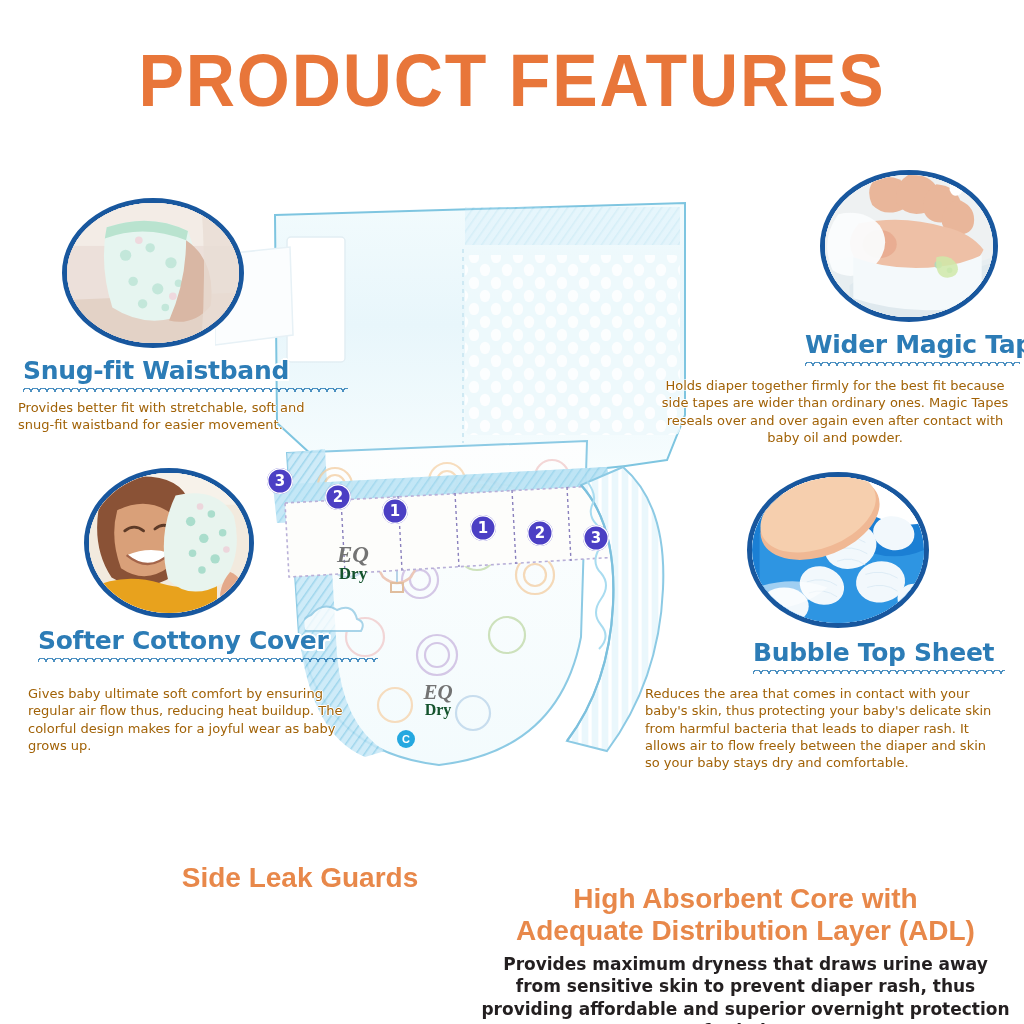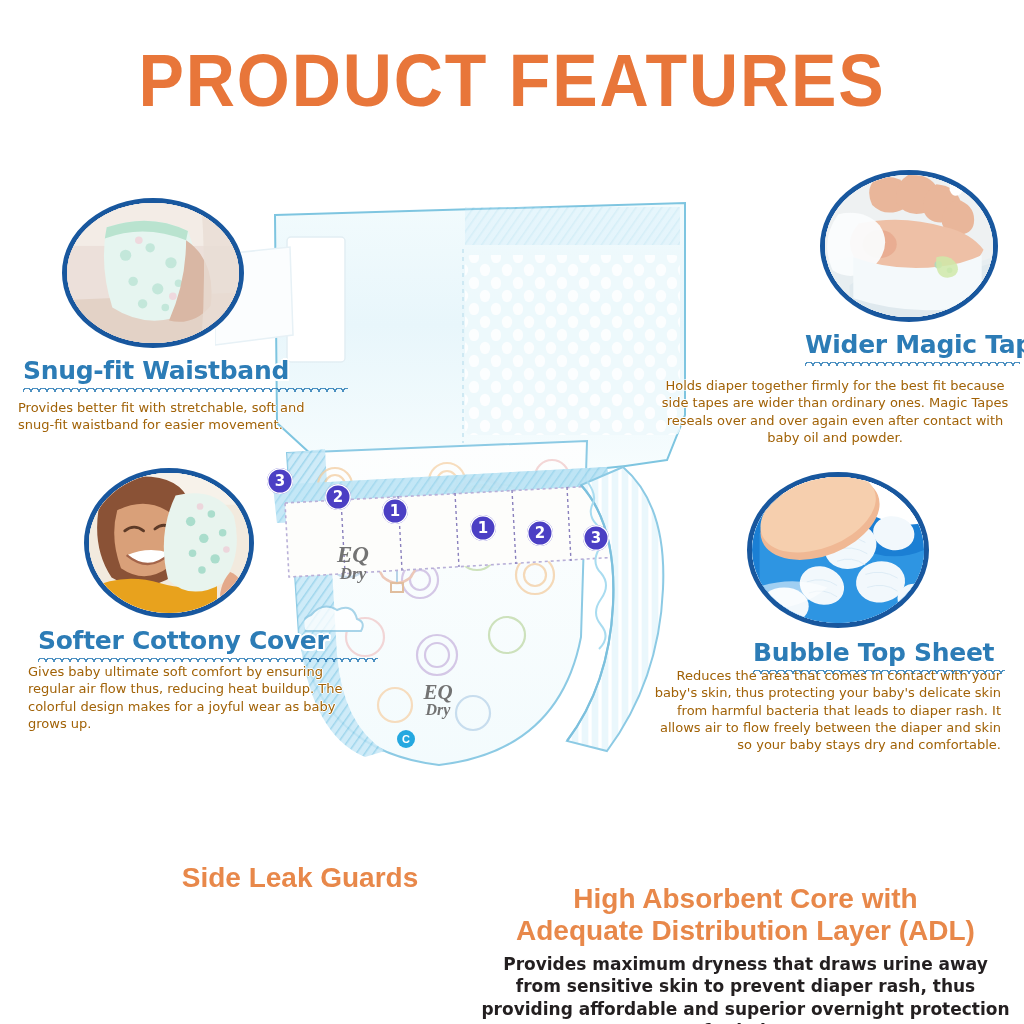--- a/index.html
+++ b/index.html
@@ -97,21 +97,21 @@
     box-shadow:0 0 0 1.5px #fff inset;
   }
   .brand-logo {
     position:absolute;
     font-family:"Liberation Serif", serif;
     line-height:1;
     text-align:center;
     pointer-events:none;
   }
   .brand-eq { color:#737373; font-weight:bold; font-style:italic; display:block; }
-  .brand-dry { color:#737373; font-style:italic; font-weight:bold; display:block; }
+  .brand-dry { color:#14532d; font-weight:bold; display:block; }
   .wet-dot {
     position:absolute; width:18px; height:18px; border-radius:50%;
     background:#25A8E0;
     display:flex; align-items:center; justify-content:center;
     color:#fff; font-size:11px; font-weight:bold;
   }
 </style>
 </head>
 <body>
 
@@ -344,21 +344,21 @@
         <g fill="#f0c9d4" opacity=".7">
           <circle cx="118" cy="36" r="3.5"></circle>
             <circle cx="146" cy="82" r="3.5"></circle>
         </g>
         <path d="M150 106 q14 6 16 24 q-10 16 -26 14 q-4 -22 10 -38 Z" fill="#e3a98a"></path>
         <path d="M152 8 q18 12 18 30 l0 -38 Z" fill="#f5efe6"></path>
       </svg>
     </div>
   </div>
   <div class="feat-heading" style="margin-top:8px; margin-left:10px; font-size:25px;">Softer Cottony Cover<span class="wavy"></span></div>
-  <div class="feat-body" style="margin-top:8px; width:330px;">Gives baby ultimate soft comfort by ensuring regular air flow thus, reducing heat buildup. The colorful design makes for a joyful wear as baby grows up.</div>
+  <div class="feat-body" style="margin-top:30px; width:330px;">Gives baby ultimate soft comfort by ensuring regular air flow thus, reducing heat buildup. The colorful design makes for a joyful wear as baby grows up.</div>
 </div>
 
 <div class="feature" style="left:645px; top:472px; width:360px;">
   <div class="photo-circle" style="width:182px; height:156px; margin-left:102px;">
     <div class="photo-inner" style="background:#ffffff;">
       <svg width="100%" height="100%" viewBox="0 0 182 156" preserveAspectRatio="none">
         <rect width="182" height="156" fill="#ffffff"></rect>
         <path d="M0 26 q60 -20 118 10 q40 22 64 12 l0 108 l-182 0 Z" fill="#1b7fd4"></path>
         <path d="M8 60 q48 -14 96 12 q42 22 78 6 l0 78 l-174 0 Z" fill="#2e95e2"></path>
 
@@ -383,21 +383,21 @@
         <g>
           <ellipse cx="72" cy="44" rx="66" ry="40" transform="rotate(-22 72 44)" fill="#f0b894"></ellipse>
           <ellipse cx="70" cy="38" rx="64" ry="38" transform="rotate(-22 70 38)" fill="#f6cfae"></ellipse>
         </g>
 
         <path d="M0 120 q40 -16 80 -2 q-30 26 -80 24 Z" fill="#ffffff" opacity=".55"></path>
       </svg>
     </div>
   </div>
   <div class="feat-heading" style="margin-top:10px; margin-left:108px; font-size:25px;">Bubble Top Sheet<span class="wavy"></span></div>
-  <div class="feat-body" style="width:356px; text-align:right;">Reduces the area that comes in contact with your baby's skin, thus protecting your baby's delicate skin from harmful bacteria that leads to diaper rash. It allows air to flow freely between the diaper and skin so your baby stays dry and comfortable.</div>
+  <div class="feat-body" style="margin-top:18px; width:356px; text-align:left;">Reduces the area that comes in contact with your baby's skin, thus protecting your baby's delicate skin from harmful bacteria that leads to diaper rash. It allows air to flow freely between the diaper and skin so your baby stays dry and comfortable.</div>
 </div>
 
 <div class="feature" style="left:100px; top:862px; width:400px;">
   <div class="bottom-head">Side Leak Guards</div>
 </div>
 
 <div class="feature" style="left:478px; top:838px; width:535px;margin-top:45px;">
   <div class="bottom-head">High Absorbent Core with</div>
   <div class="bottom-head">Adequate Distribution Layer (ADL)</div>
   <div class="bottom-body" style="margin-top:6px;">Provides maximum dryness that draws urine away from sensitive skin to prevent diaper rash, thus providing affordable and superior overnight protection for baby.</div>

